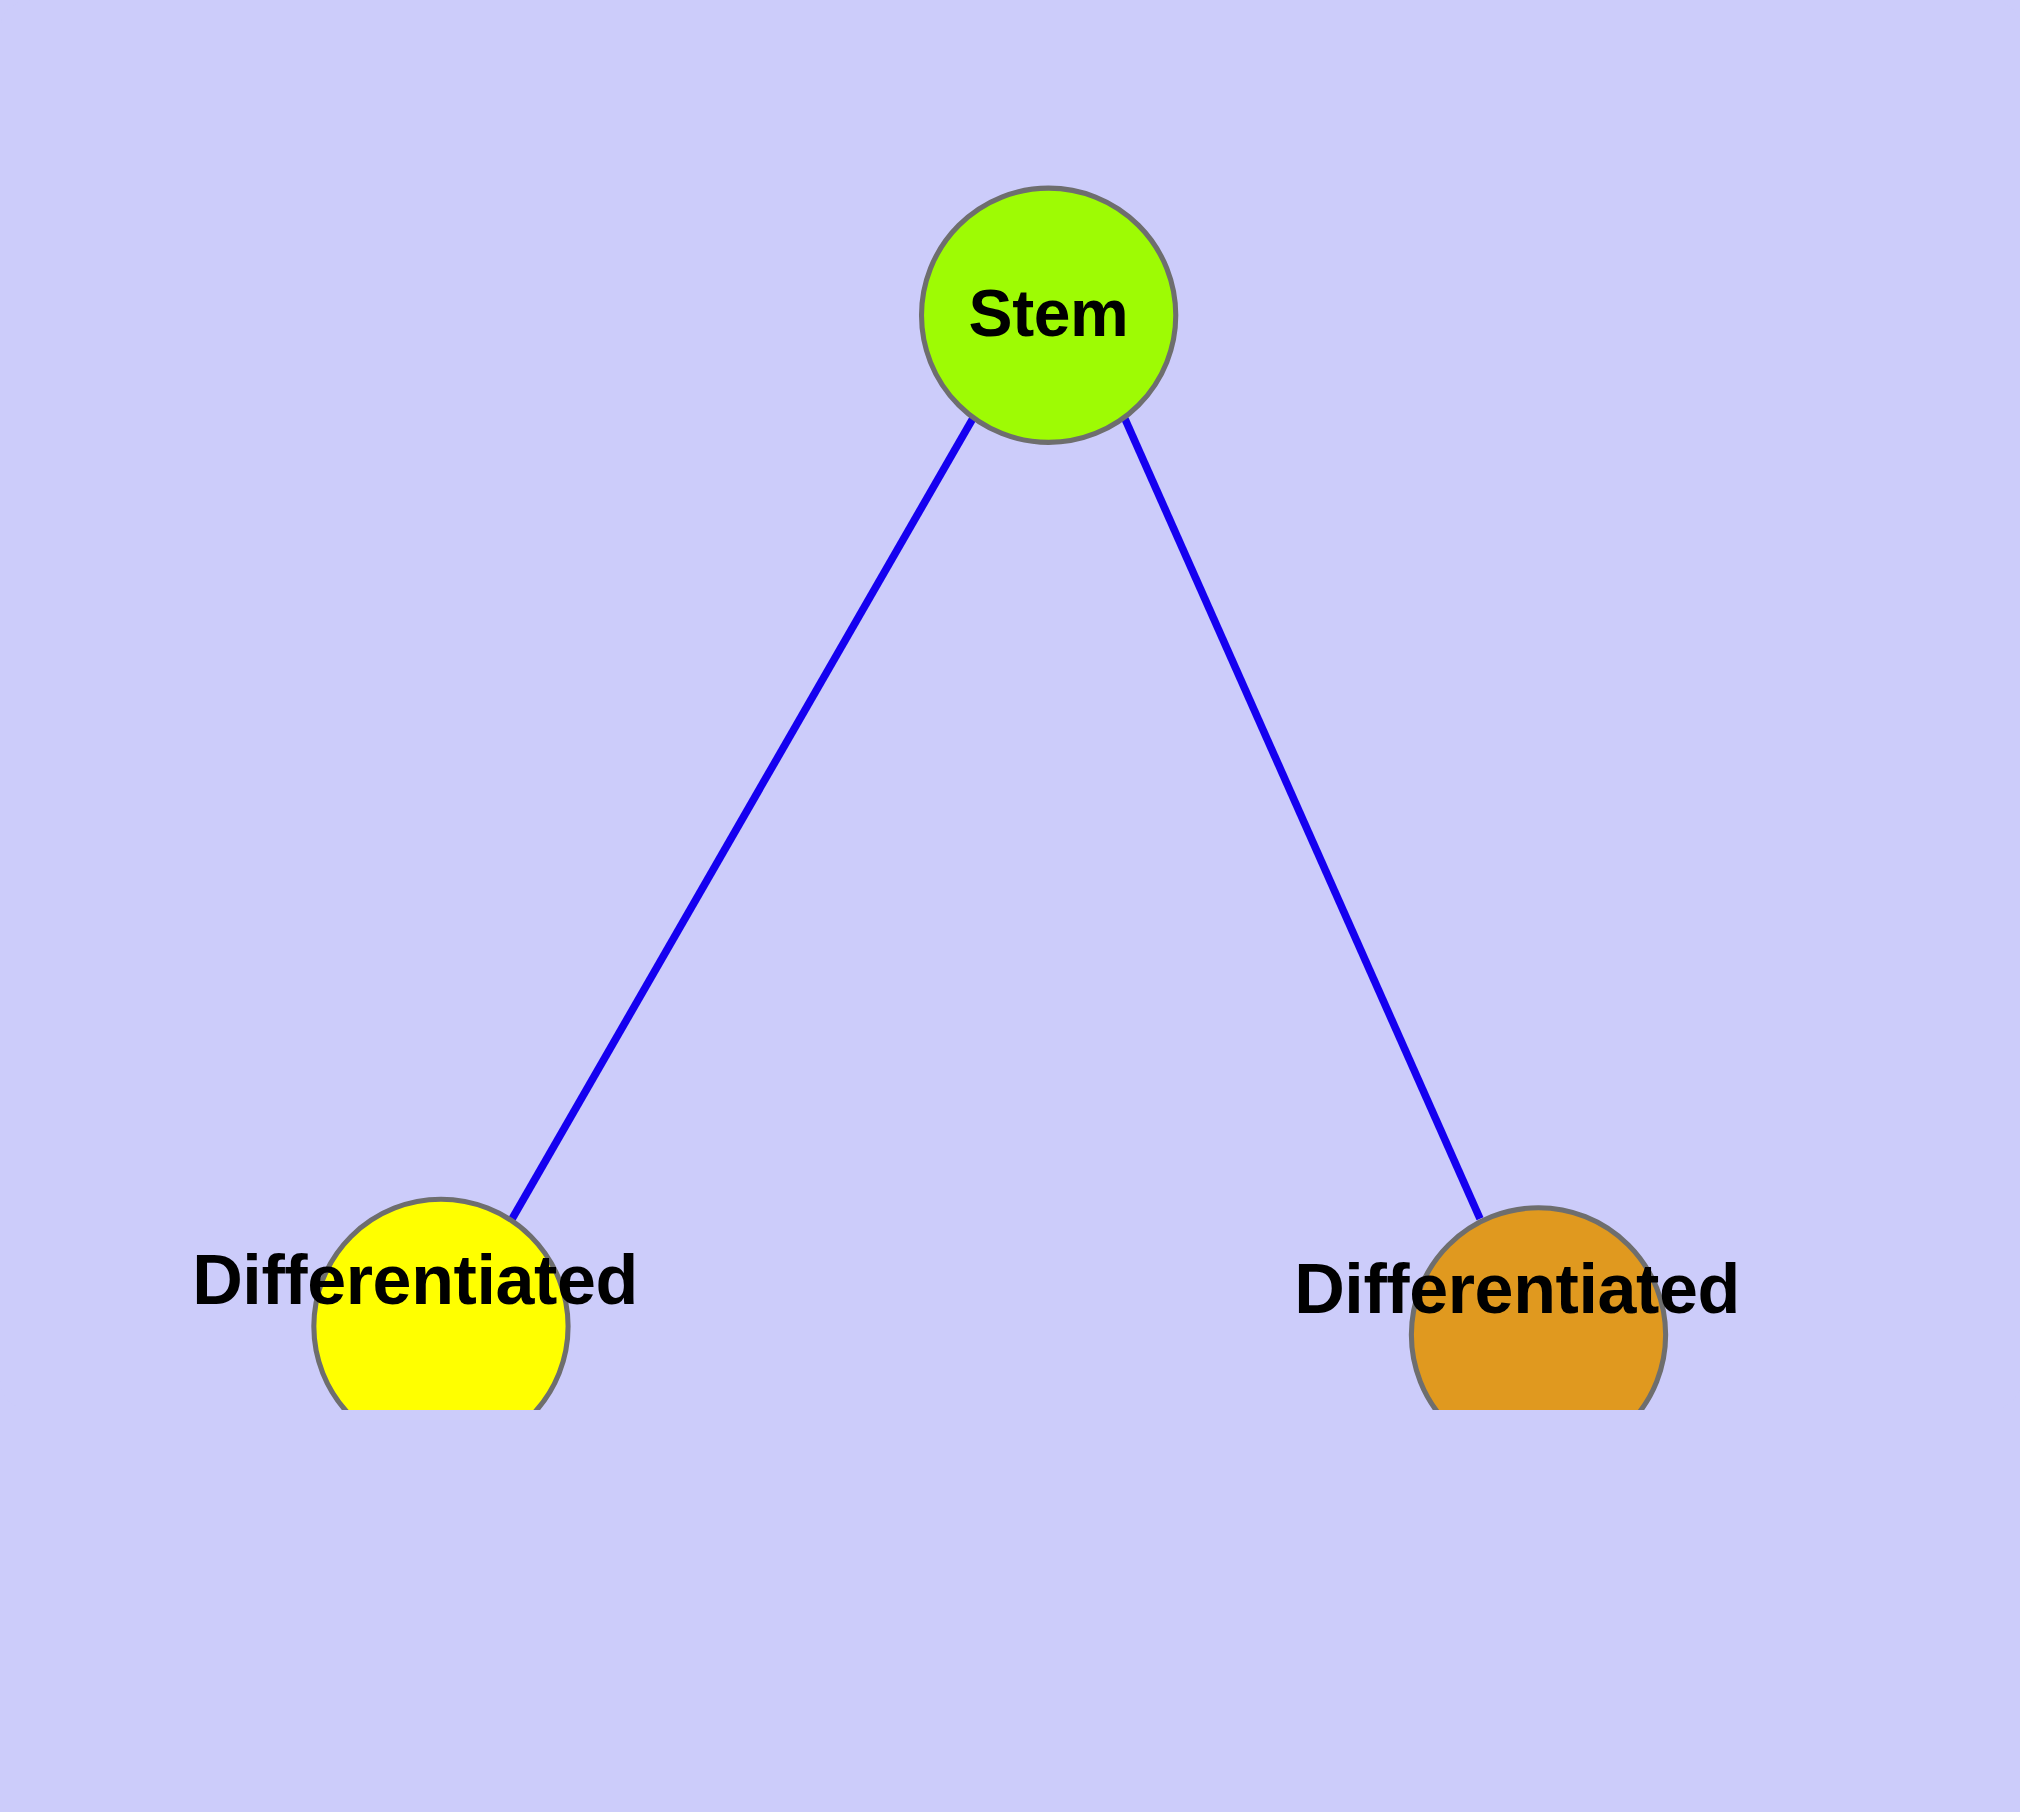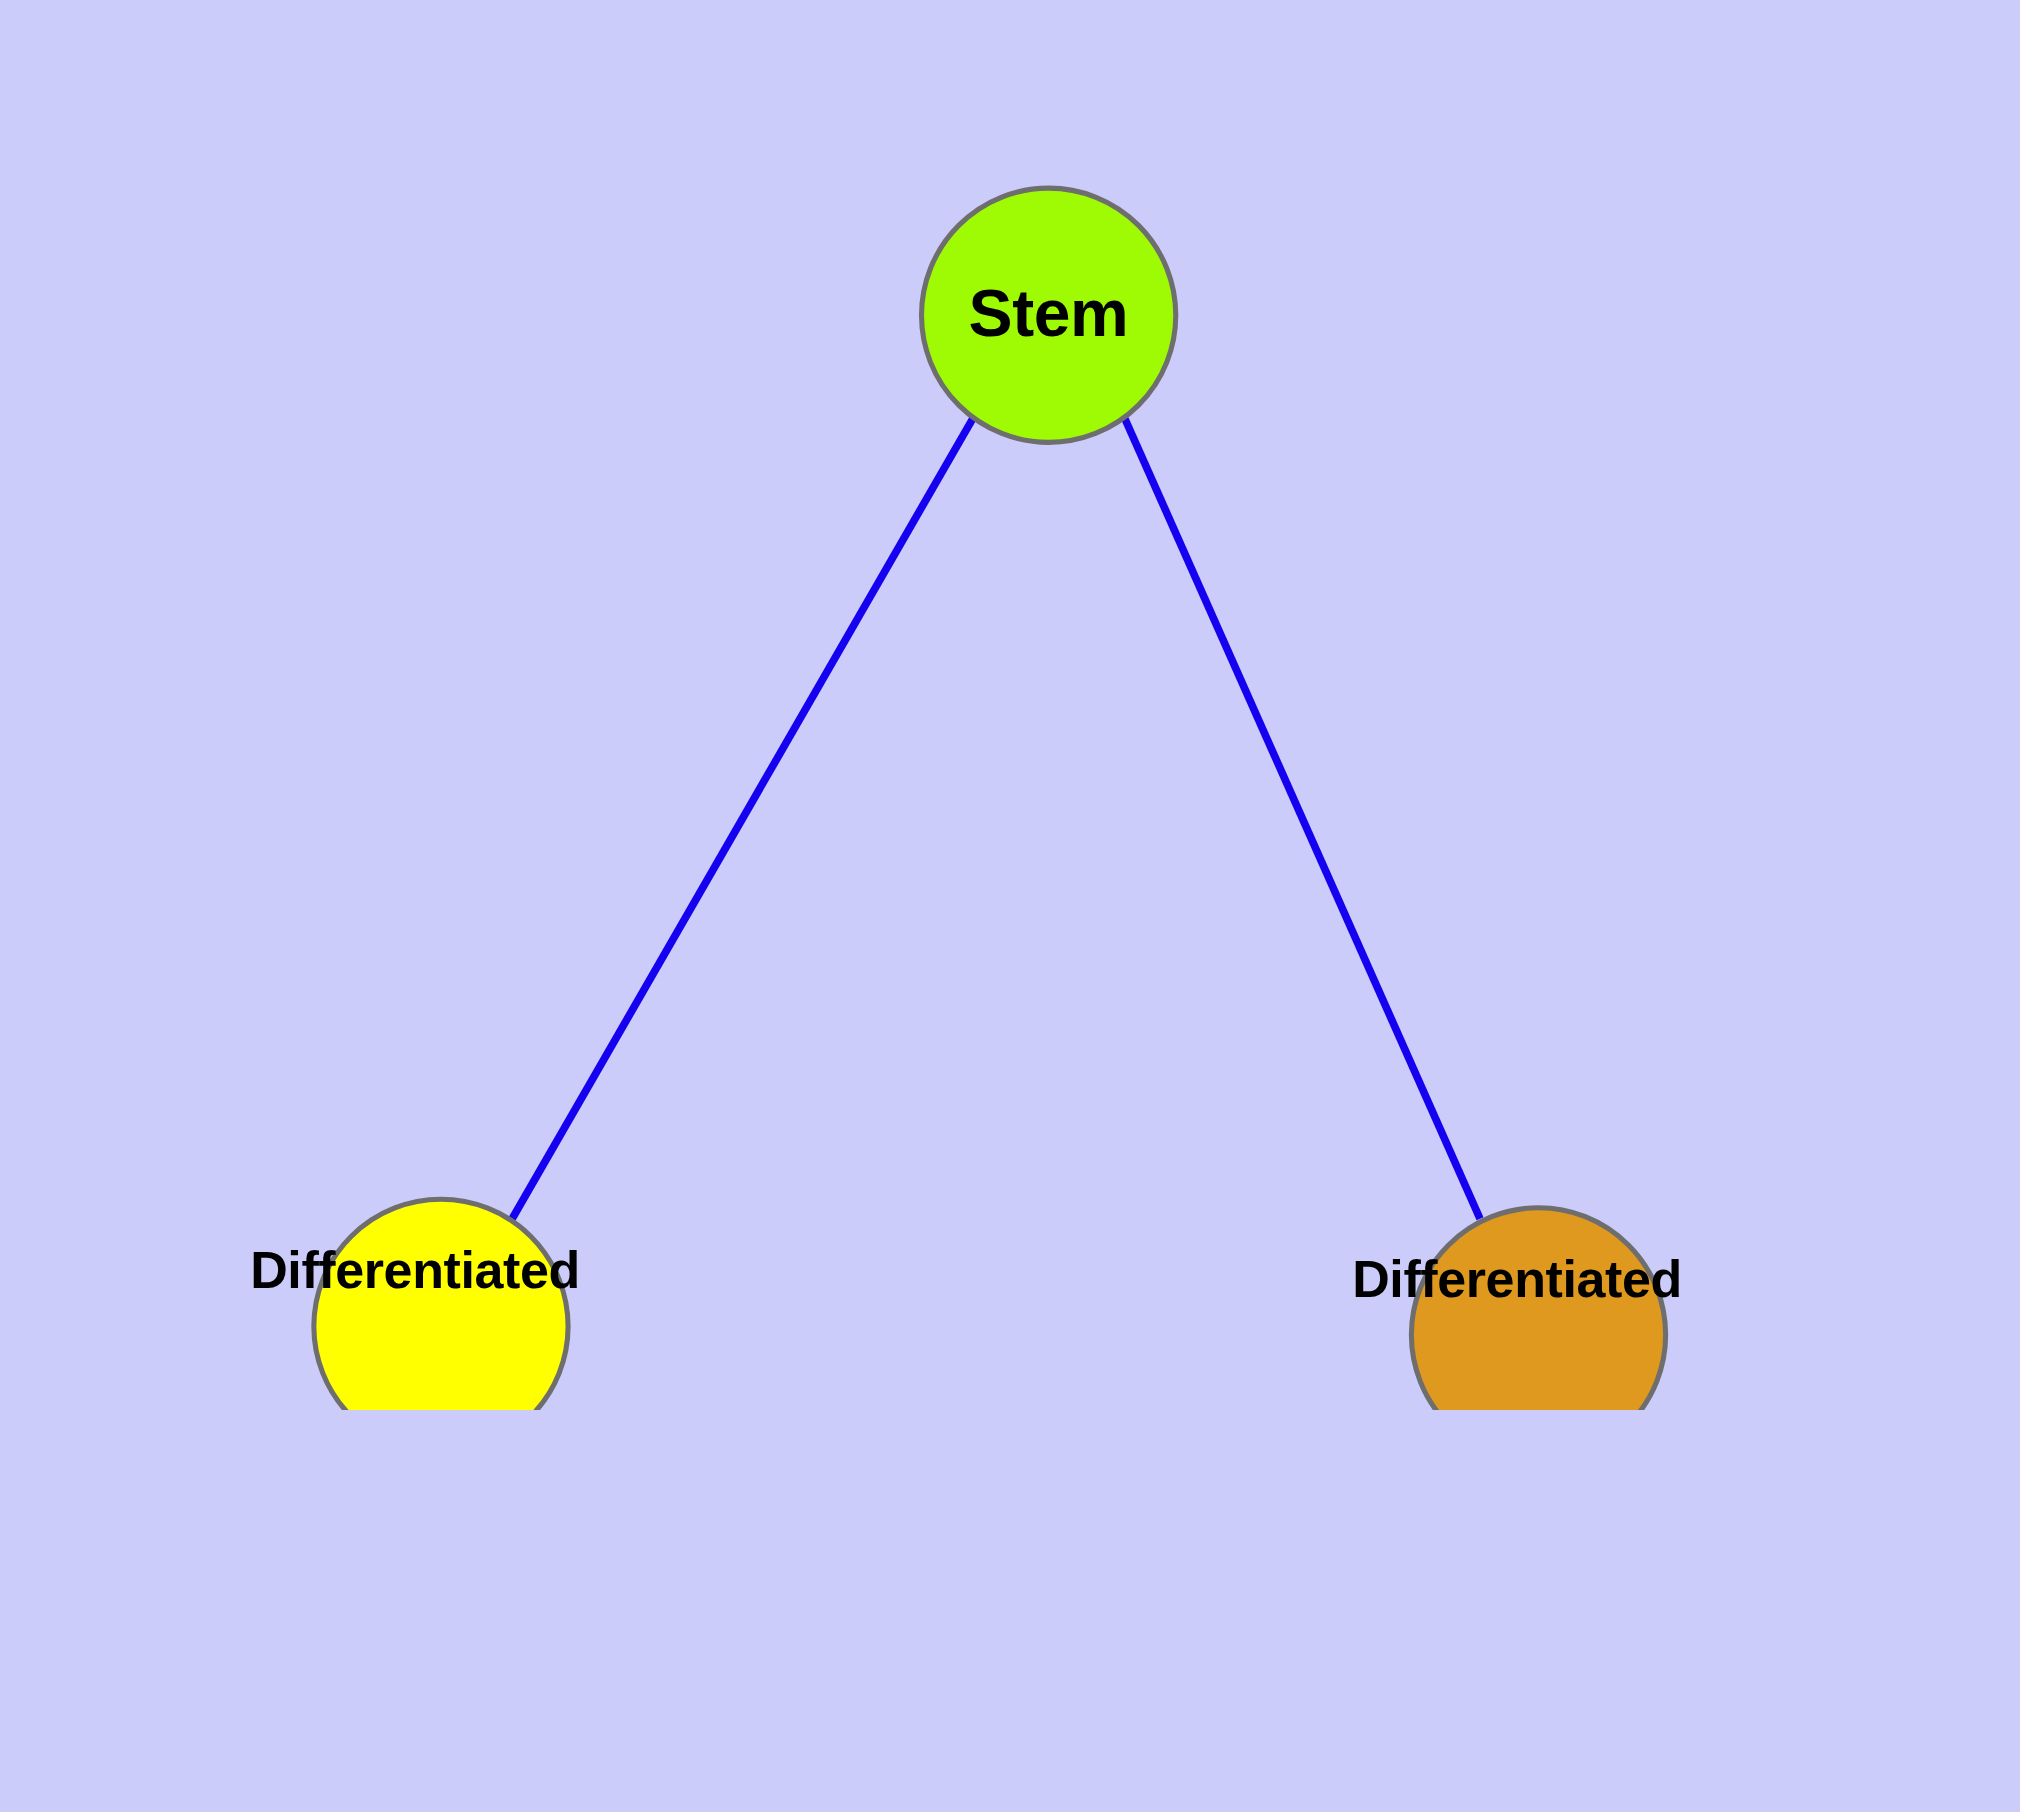--- a/index.html
+++ b/index.html
@@ -32,21 +32,21 @@
     color: #000000;
     white-space: nowrap;
     line-height: 1.03;
     pointer-events: none;
     letter-spacing: -0.4px;
   }
   .label-root {
     font-size: 66px;
   }
   .label-leaf {
-    font-size: 52px;
+    font-size: 70px;
   }
 </style>
 </head>
 <body style="background: rgb(204, 204, 250);">
 
 <div id="canvas" style="background: rgb(204, 204, 250);">
 
   <svg id="graph-svg" viewBox="0 0 2384 2138" xmlns="http://www.w3.org/2000/svg">
 
     <g>

